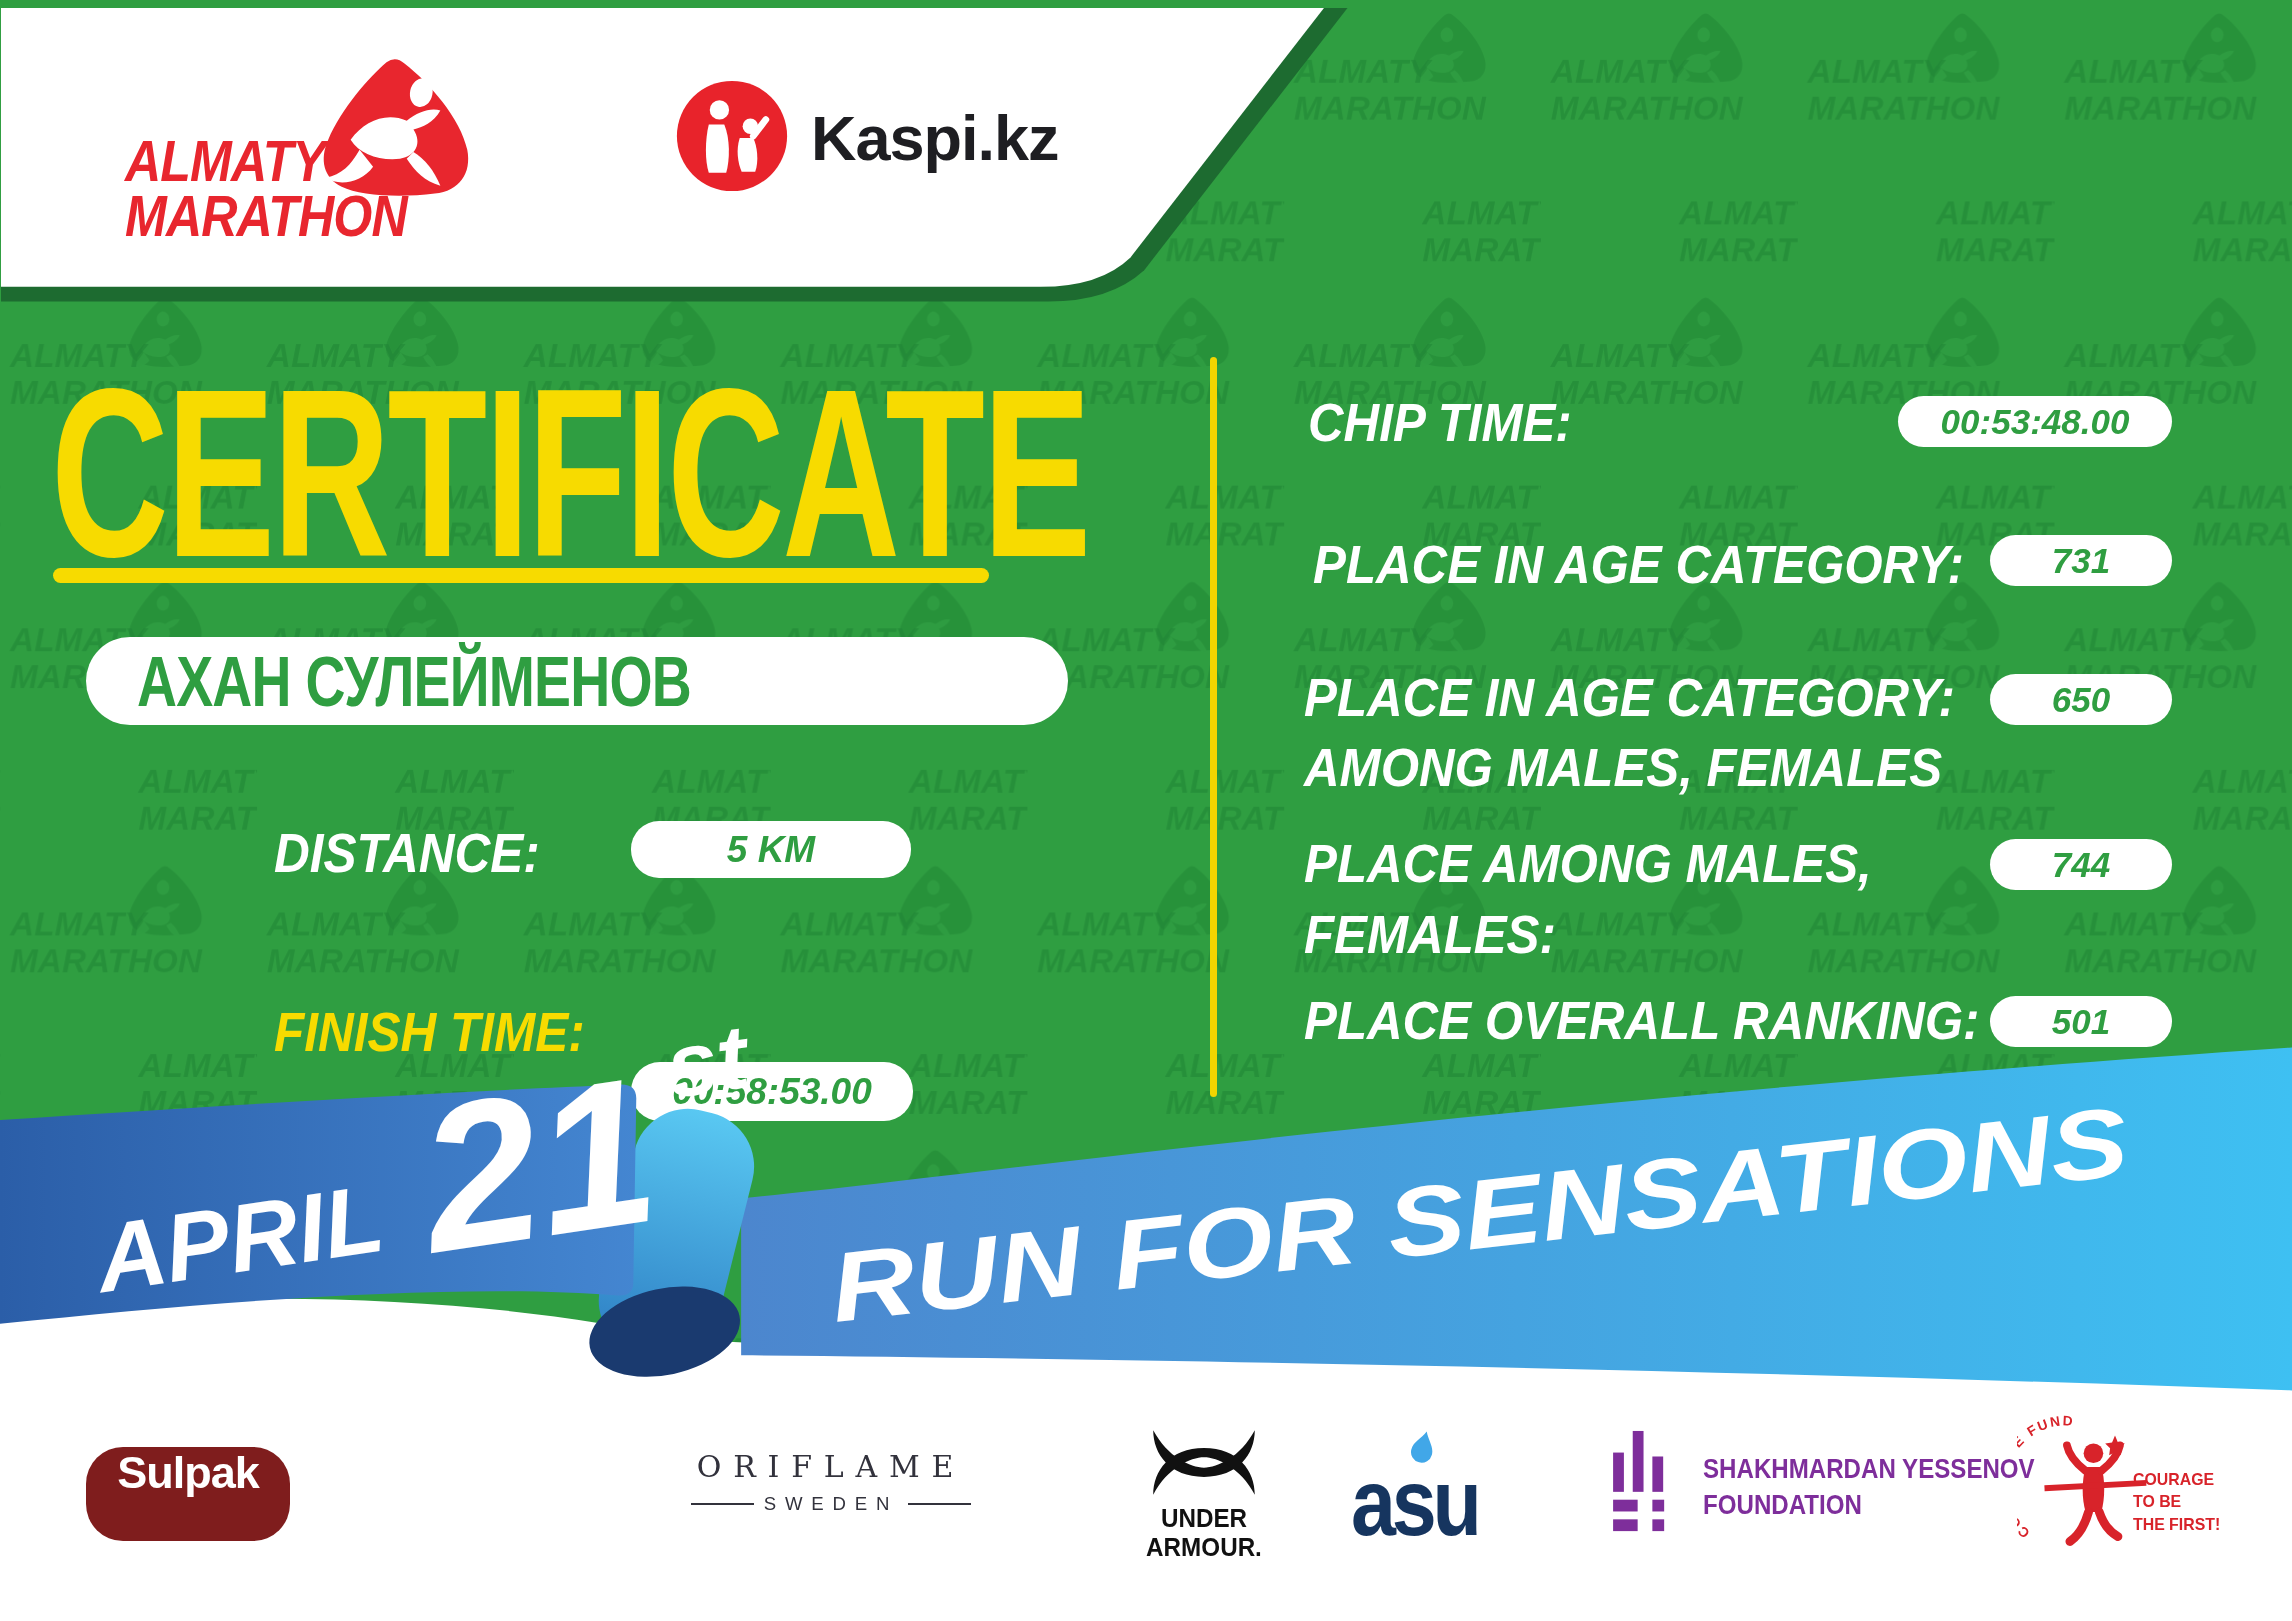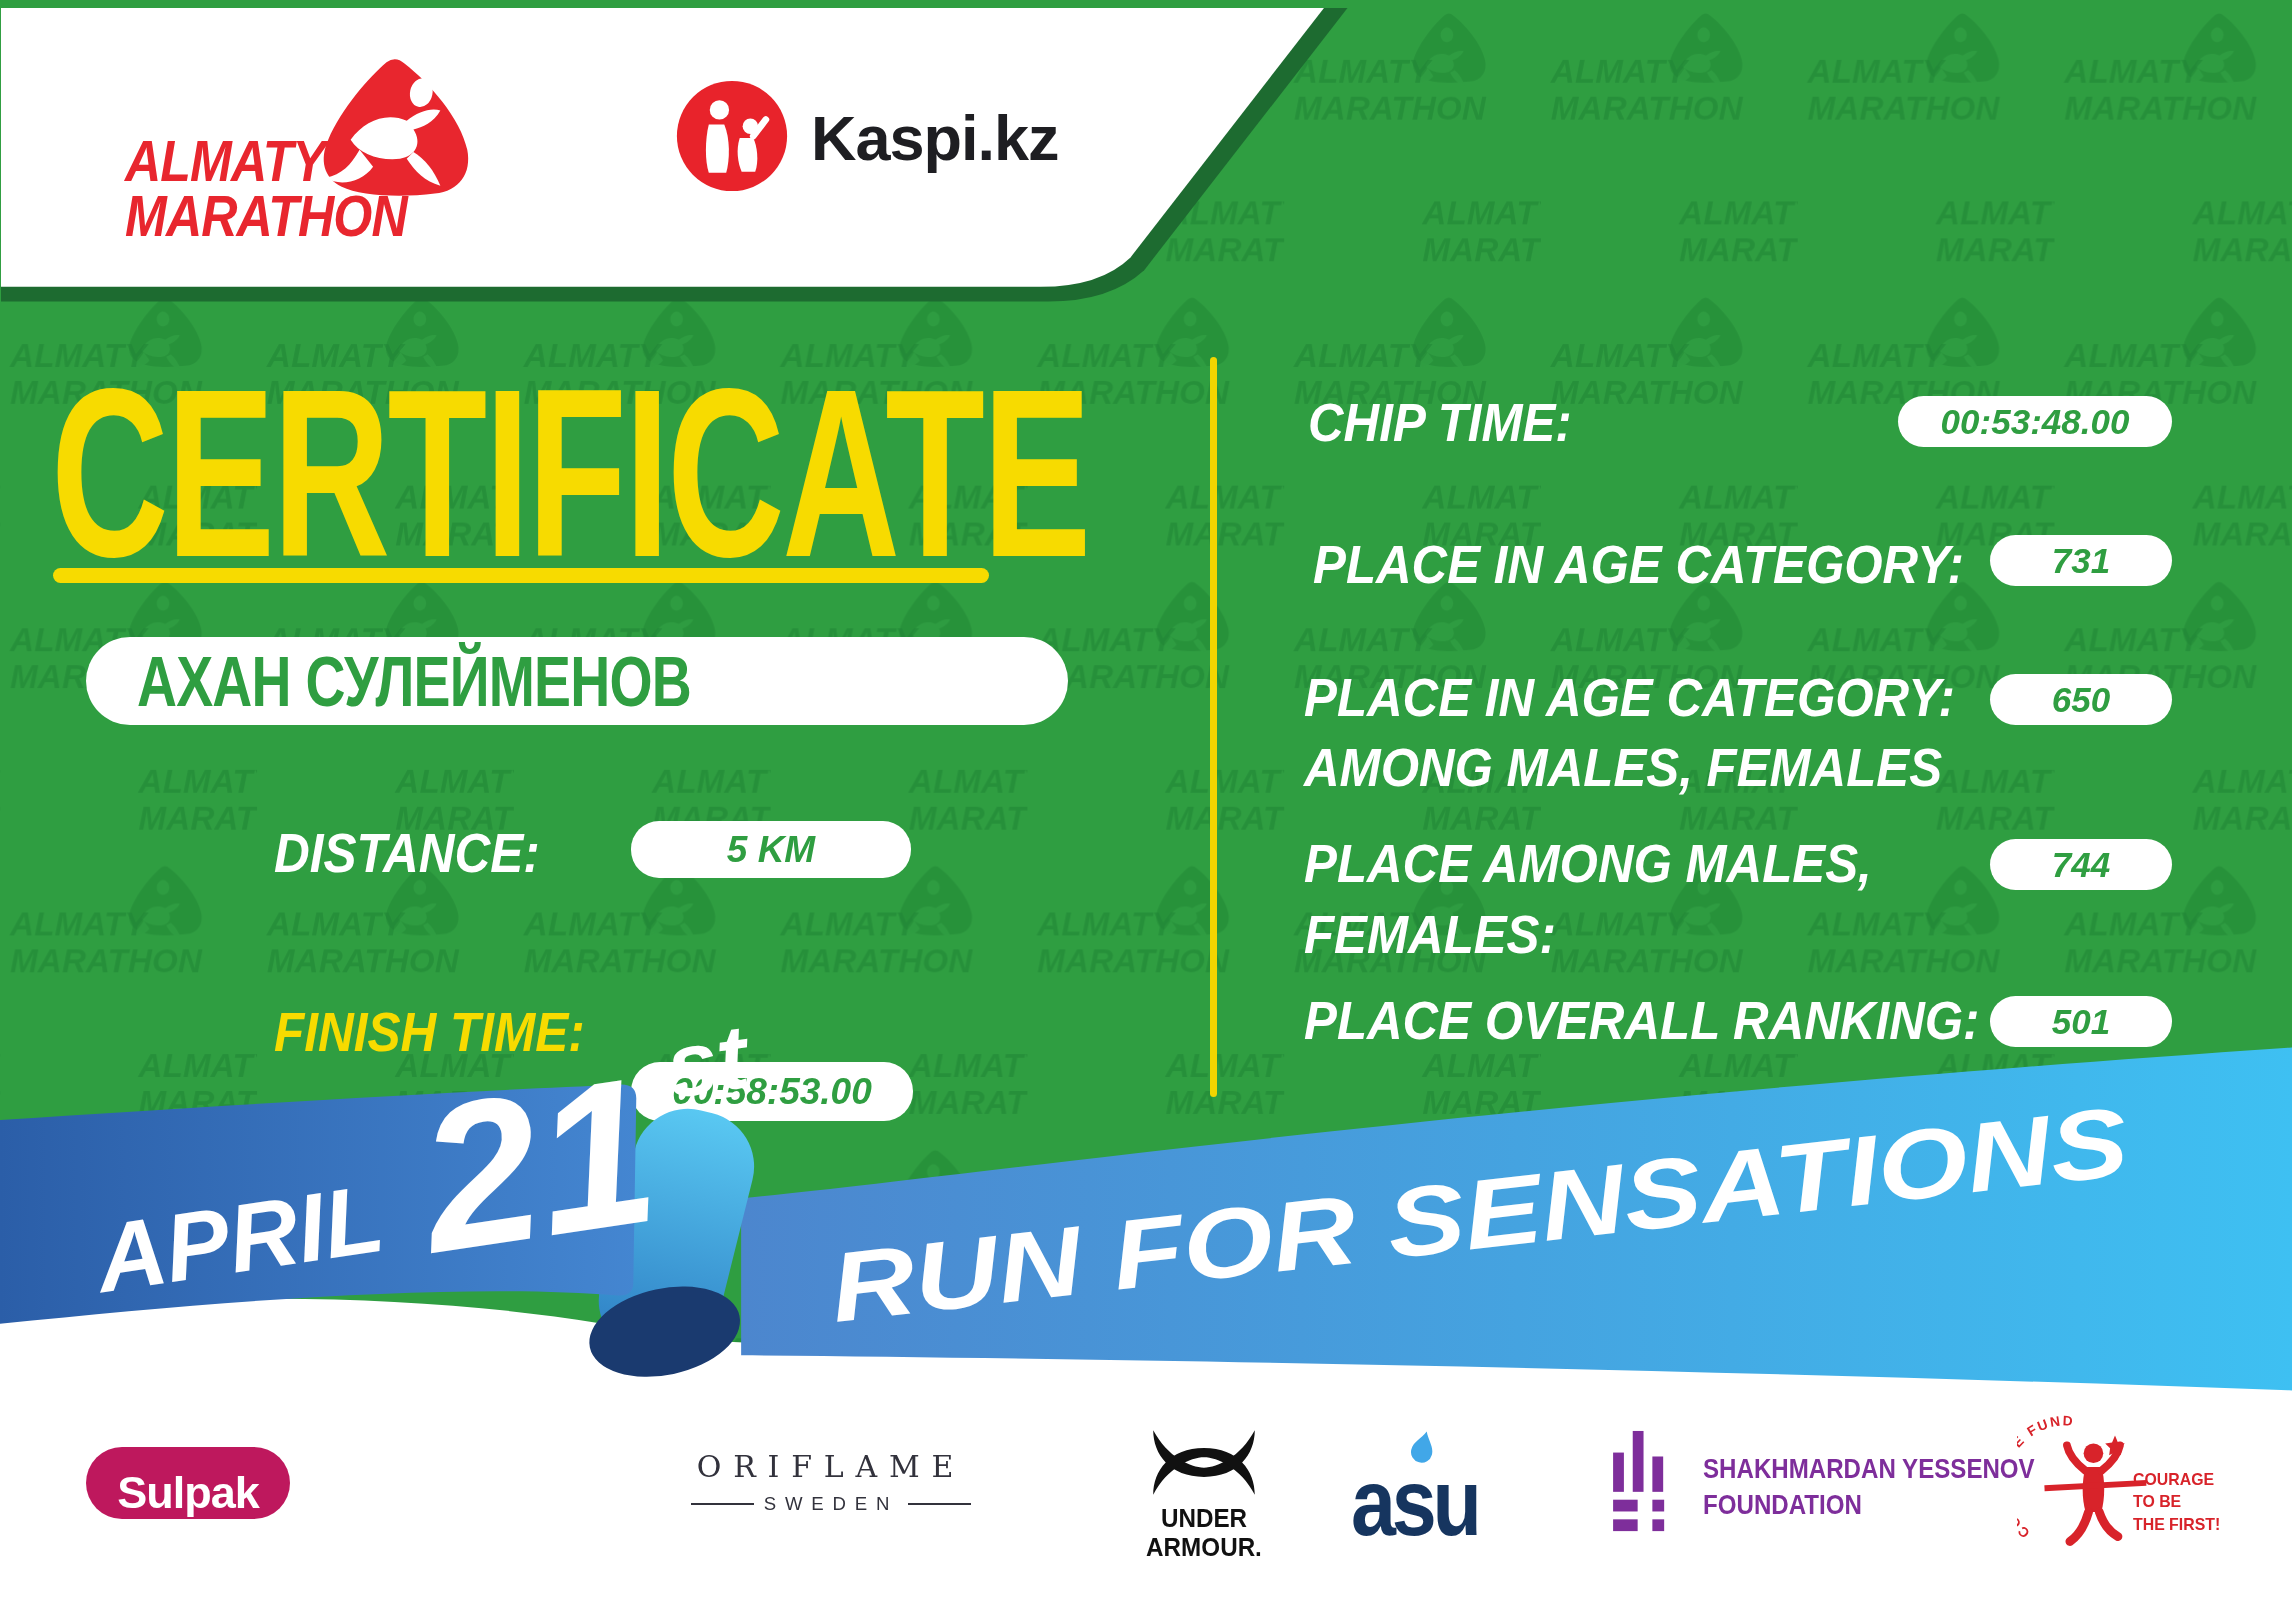--- a/index.html
+++ b/index.html
@@ -30,22 +30,22 @@
     color:#fff;transform:scaleX(.9);transform-origin:left top;white-space:nowrap;}
   .f-label.yellow{color:#F7DB00;}
   .pill{position:absolute;z-index:3;background:#fff;display:flex;align-items:center;justify-content:center;font-style:italic;}
   .pill span{color:#2F9E41;font-weight:bold;white-space:nowrap;}
   .divider{position:absolute;left:1210px;top:357px;width:6.9px;height:740px;background:#F2D500;border-radius:3.9px;z-index:3;}
   .r-label{font-size:53px;transform:scaleX(.93);}
   
   .ribbon-svg{position:absolute;left:0;top:1010px;z-index:4;}
   
   .sponsors{position:absolute;left:0;top:1402px;width:2293px;height:220px;z-index:5;}
-  .sulpak{position:absolute;left:86px;top:45px;width:204px;height:72px;border-radius:37px;background:#be185d;
-    display:flex;align-items:flex-end;justify-content:center;}
+  .sulpak{position:absolute;left:86px;top:45px;width:204px;height:94px;border-radius:37px;background:#7f1d1d;
+    display:flex;align-items:flex-start;justify-content:center;}
   .sulpak span{color:#fff;font-weight:bold;font-size:45px;letter-spacing:-1px;}
   .sanofi{position:absolute;left:412px;top:17.6px;width:196px;height:176px;text-align:center;}
   .sanofi .nm{margin-top:61px;color:#4F55A7;font-weight:bold;font-size:29px;letter-spacing:5.9px;}
   .sanofi .tg{margin-top:5.9px;color:#4F55A7;font-style:italic;font-size:27.4px;font-family:"DejaVu Serif",serif;}
   .oriflame{position:absolute;left:674px;top:47px;width:314px;text-align:center;color:#32323C;}
   .oriflame .nm{font-family:"DejaVu Serif",serif;font-size:30px;letter-spacing:11.8px;}
   .oriflame .sub{margin-top:9px;display:flex;align-items:center;justify-content:center;gap:9.8px;}
   .oriflame .sub i{display:block;width:63px;height:2px;background:#32323C;}
   .oriflame .sub span{font-size:18.6px;letter-spacing:8.8px;font-family:"Liberation Sans",sans-serif;}
   .ua{position:absolute;left:1096px;top:25.5px;width:216px;text-align:center;}

